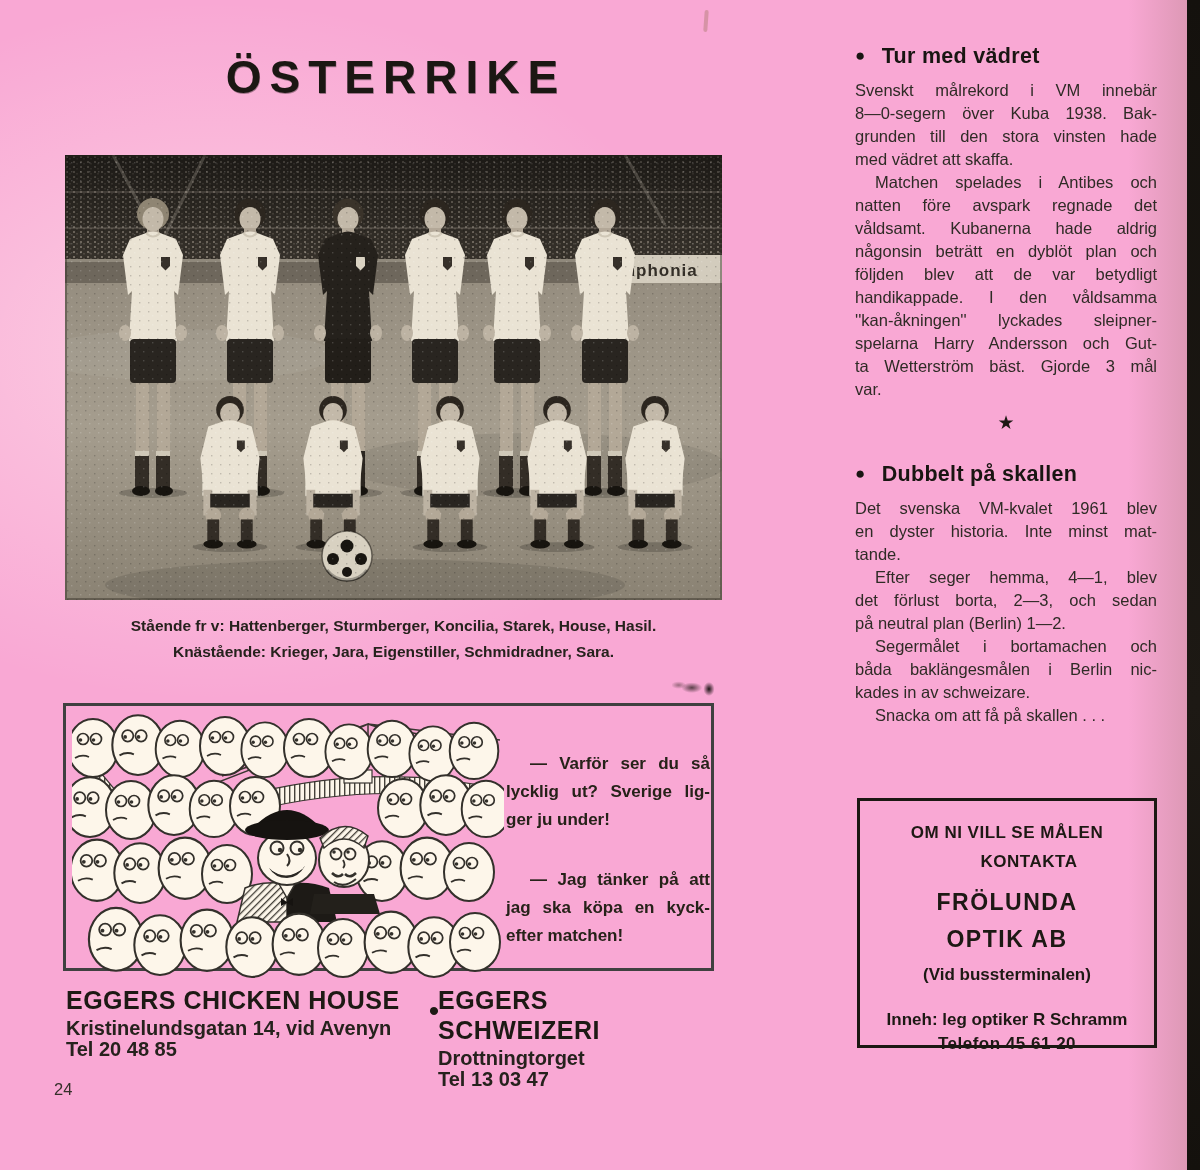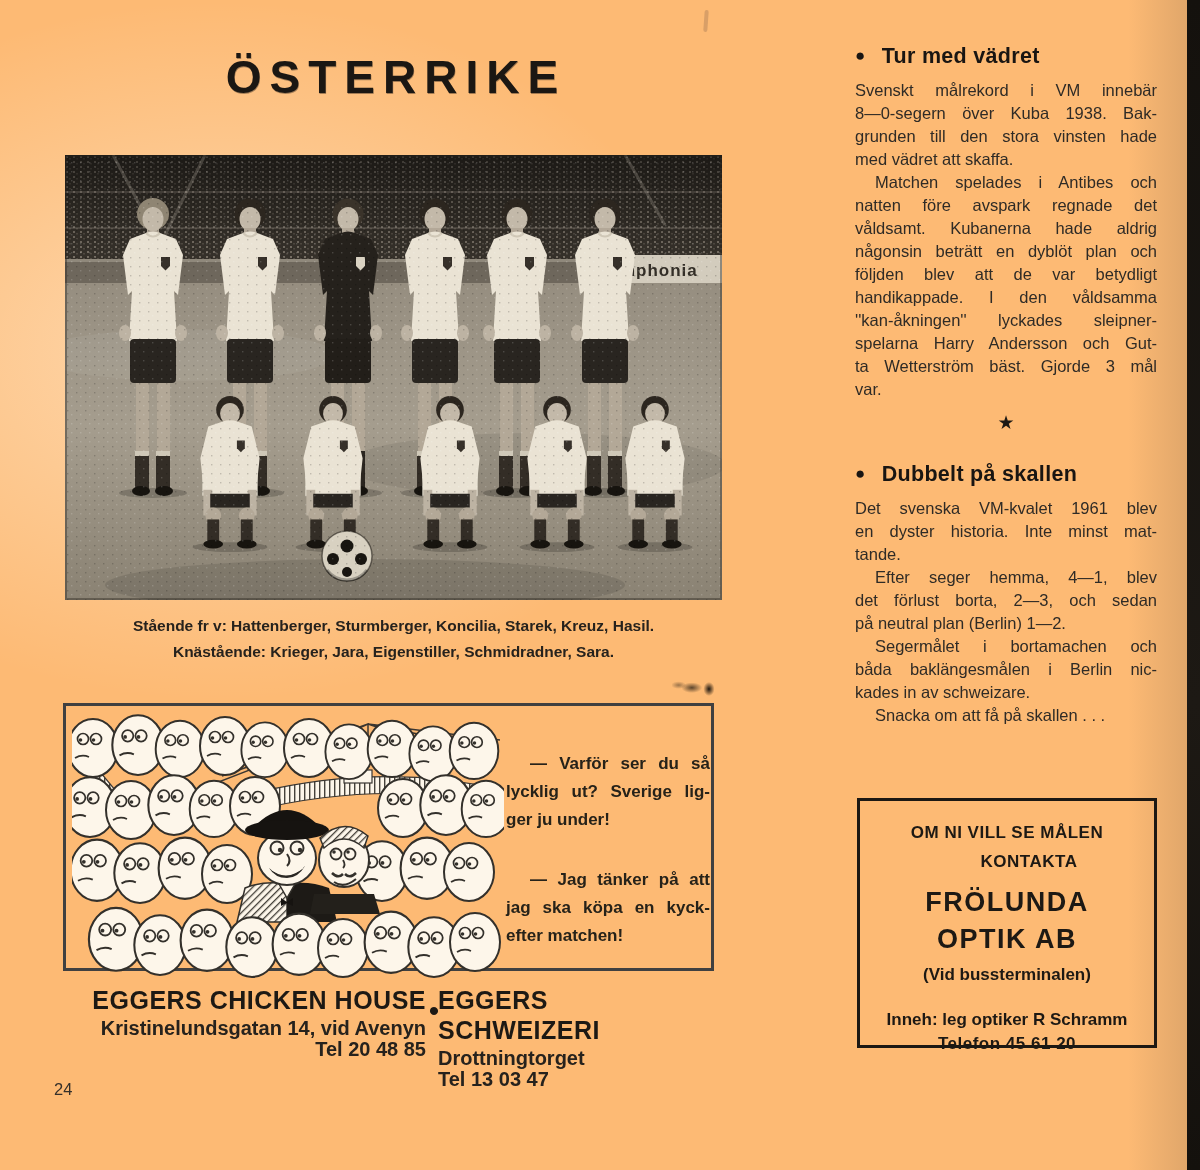--- a/index.html
+++ b/index.html
@@ -1,17 +1,17 @@
 <!DOCTYPE html>
 <html><head>
 <meta charset="utf-8">
 <style>
   html,body{margin:0;padding:0;}
   body{width:1200px;height:1170px;overflow:hidden;background:#f6ecd9;}
-  .page{position:relative;width:1200px;height:1170px;background:#fdba74;
+  .page{position:relative;width:1200px;height:1170px;background:#f9a8d4;
         font-family:"Liberation Sans","DejaVu Sans",sans-serif;color:#2f2b26;}
   .abs{position:absolute;}
   
   .paper-tint{left:0;top:0;width:1200px;height:1170px;pointer-events:none;
     background:
       radial-gradient(ellipse 700px 500px at 18% 30%, rgba(255,252,244,.45), rgba(255,252,244,0) 70%),
       linear-gradient(to right, rgba(120,95,70,0) 94%, rgba(120,95,70,.22) 99%);}
   .edge-strip{right:0;top:0;width:13px;height:1170px;background:linear-gradient(to bottom,#14110d,#1d1914 60%,#14110d);}
   .stray-mark{left:704px;top:10px;width:4px;height:22px;background:rgba(150,110,80,.35);border-radius:2px;transform:rotate(4deg);}
   
@@ -24,41 +24,41 @@
   .smudge{left:672px;top:676px;width:44px;height:26px;pointer-events:none;
     background:
       radial-gradient(ellipse 8px 10px at 84% 50%, rgba(15,12,9,.95), rgba(15,12,9,0) 70%),
       radial-gradient(ellipse 14px 7px at 45% 45%, rgba(25,20,15,.7), rgba(25,20,15,0) 75%),
       radial-gradient(ellipse 10px 5px at 15% 35%, rgba(40,32,24,.45), rgba(40,32,24,0) 75%);}
   
   .adbox{left:63px;top:703px;width:651px;height:268px;border:3px solid #404040;box-sizing:border-box;}
   .speech{left:440px;top:44px;width:204px;font-weight:700;color:#262219;}
   .speech .jline{font-size:17px;line-height:28px;}
   .speech .jline:first-child{text-indent:24px;}
-  .eg-block1{left:12px;top:279px;width:348px;text-align:right;}
+  .eg-block1{left:0;top:279px;width:348px;text-align:left;}
   .eg-bullet{left:356px;top:288px;width:24px;text-align:center;font-size:30px;color:#1d1914;}
   .eg-block2{left:372px;top:279px;width:258px;}
   .eg-name{font-size:25px;font-weight:700;letter-spacing:.5px;color:#1d1914;line-height:30px;}
   .eg-addr{font-size:20px;font-weight:700;line-height:21px;color:#26221d;margin-top:3px;}
   
   .article{width:302px;color:#2f2b26;}
   .art-head{white-space:nowrap;}
   .bullet{font-size:17px;vertical-align:2px;color:#191512;}
   .art-title{font-size:21.5px;font-weight:700;color:#191512;margin-left:12px;letter-spacing:.3px;}
   .art-body{margin-top:10px;}
   .jline{font-size:16.5px;line-height:23px;text-align:justify;text-align-last:justify;}
   .jline.last{text-align-last:left;}
   .art-body .jline.ind{text-indent:20px;}
   .star{text-align:center;font-size:19px;margin-top:10px;color:#1d1914;}
   
   .optik{left:857px;top:798px;width:300px;height:250px;border:3px solid #1c1813;box-sizing:border-box;
          text-align:center;color:#1d1914;font-weight:700;}
   .o1{margin-top:22px;font-size:17px;letter-spacing:.5px;}
   .o2{margin-top:9px;font-size:17px;letter-spacing:.5px;padding-left:44px;}
-  .oname{font-size:27px;letter-spacing:1.5px;line-height:37px;}
+  .oname{font-size:23px;letter-spacing:1.5px;line-height:37px;}
   .oname1{margin-top:12px;}
   .osub{margin-top:7px;font-size:17px;}
   .oowner{margin-top:25px;font-size:17px;}
   .ophone{margin-top:4px;font-size:17px;letter-spacing:.5px;}
   
   .pagenum{left:54px;top:1080px;font-size:16.5px;color:#35302a;}
 </style>
 </head>
 <body>
 
@@ -186,21 +186,21 @@
       <circle cx="296" cy="404" r="6" fill="#181510"></circle>
       <circle cx="282" cy="417" r="5" fill="#181510"></circle>
       <path d="M262,415 a25,25 0 0 0 40,0" stroke="rgba(0,0,0,.28)" stroke-width="3" fill="none"></path>
     </g>
 
     <rect width="657" height="445" fill="url(#grainP)"></rect>
     <rect x="1" y="1" width="655" height="443" fill="none" stroke="rgba(40,35,28,.4)" stroke-width="2"></rect>
   </svg>
 
   <div class="abs caption">
-    <div>Stående fr v: Hattenberger, Sturmberger, Koncilia, Starek, Kreuz, Hasil.</div>
+    <div>Stående fr v: Hattenberger, Sturmberger, Koncilia, Starek, House, Hasil.</div>
     <div>Knästående: Krieger, Jara, Eigenstiller, Schmidradner, Sara.</div>
   </div>
 
   <div class="abs smudge"></div>
   <div class="abs stray-mark"></div>
 
   <div class="abs adbox">
 
     <svg class="abs" style="left:6px;top:6px;" width="432" height="272" viewBox="0 0 432 272">
       <defs>

